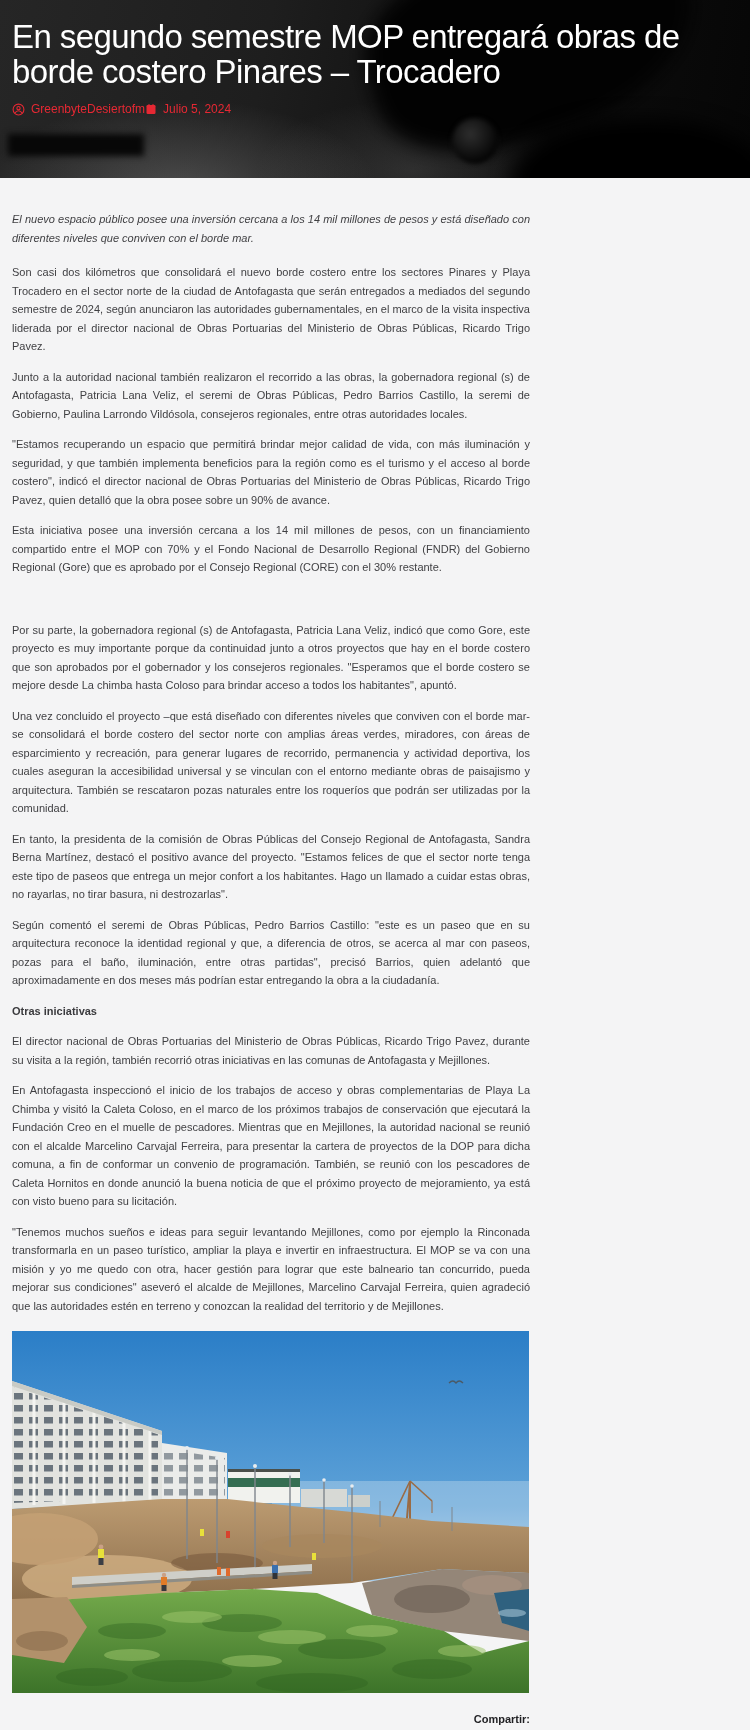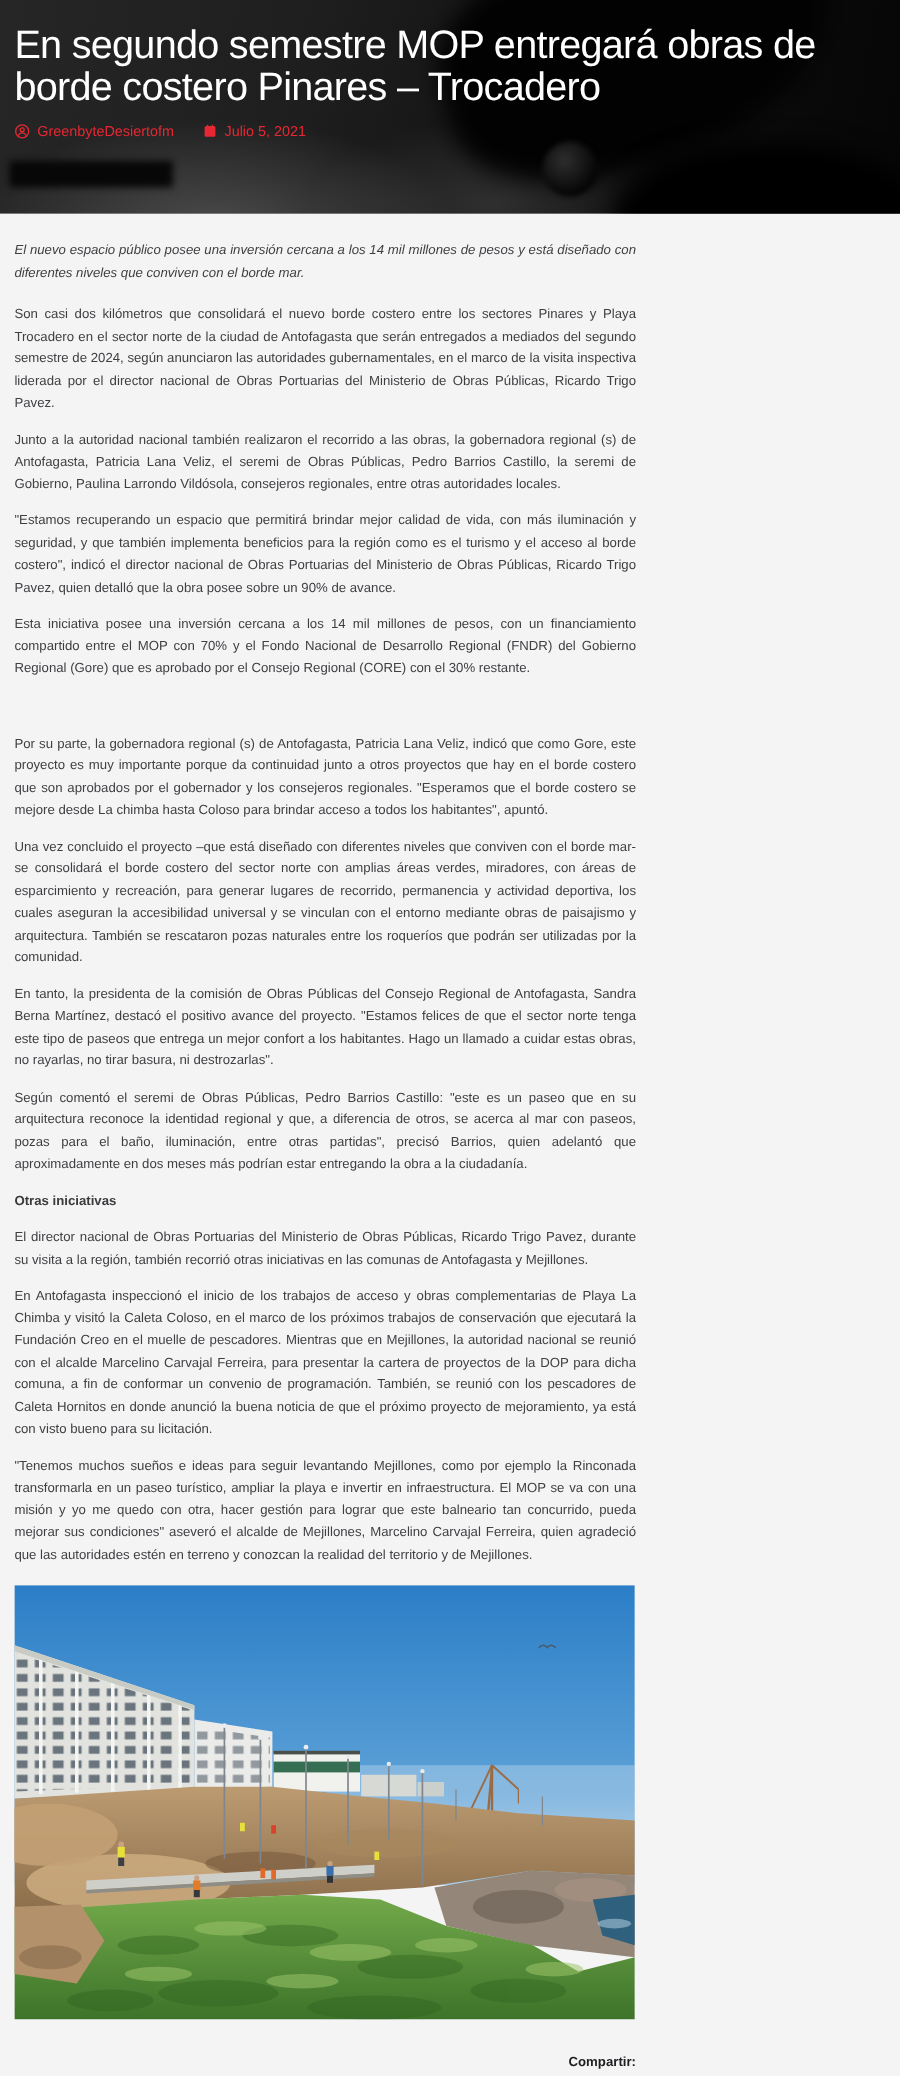--- a/index.html
+++ b/index.html
@@ -31,29 +31,29 @@
   }
   .hero .desk-bar{
     position:absolute;left:8px;top:134px;width:136px;height:22px;background:#070707;filter:blur(3px);
   }
   .hero-inner{position:relative;z-index:2;padding:20px 12px 0 12px;}
   .hero h1{
     margin:0;color:#ffffff;font-size:33px;line-height:1.05;font-weight:500;
     letter-spacing:-0.6px;max-width:710px;
   }
   .meta{
-    margin-top:13px;display:flex;align-items:center;gap:24px;
+    margin-top:13px;display:flex;align-items:center;
     font-size:12px;font-weight:500;
   }
   .meta .meta-item{display:flex;align-items:center;gap:6px;text-decoration:none;cursor:pointer;}
   .meta svg{display:block;}
   
   .article{
     position:absolute;top:178px;left:12px;width:518px;
-    padding-top:22px;
+    padding-top:32px;
   }
   .para{
     margin:0 0 12px 0;font-size:11px;line-height:18.5px;text-align:justify;
     color:#3f3f42;
   }
   .para.lead{font-style:italic;margin-bottom:16px;}
   .para.gap-large{margin-top:44px;}
   .para.subheading{text-align:left;margin:4px 0 12px 0;color:#3a3a3d;font-weight:bold;}
   figure.photo{margin:16px 0 0 0;width:517px;height:362px;line-height:0;}
   figure.photo svg{display:block;}
@@ -81,21 +81,21 @@
         </svg>
         <span>GreenbyteDesiertofm</span>
       </span>
       <span class="meta-item" style="color:#e62833">
         <svg width="12" height="12" viewBox="0 0 24 24" fill="#e62833">
           <path d="M7 2h2v3H7zM15 2h2v3h-2z"></path>
           <rect x="3" y="4" width="18" height="18" rx="2.5"></rect>
           <rect x="5.5" y="9" width="13" height="11" fill="#1a1a1a" opacity="0"></rect>
           <path d="M3 8h18v2H3z" fill="#8f1118" opacity="0"></path>
         </svg>
-        <span>Julio 5, 2021</span>
+        <span>Julio 5, 2024</span>
       </span>
     </div>
   </div>
 </header>
 
 <main class="article">
 
 <p class="para lead">El nuevo espacio público posee una inversión cercana a los 14 mil millones de pesos y está diseñado con diferentes niveles que conviven con el borde mar.</p>
     <p class="para normal">Son casi dos kilómetros que consolidará el nuevo borde costero entre los sectores Pinares y Playa Trocadero en el sector norte de la ciudad de Antofagasta que serán entregados a mediados del segundo semestre de 2024, según anunciaron las autoridades gubernamentales, en el marco de la visita inspectiva liderada por el director nacional de Obras Portuarias del Ministerio de Obras Públicas, Ricardo Trigo Pavez.</p>
     <p class="para normal">Junto a la autoridad nacional también realizaron el recorrido a las obras, la gobernadora regional (s) de Antofagasta, Patricia Lana Veliz, el seremi de Obras Públicas, Pedro Barrios Castillo, la seremi de Gobierno, Paulina Larrondo Vildósola, consejeros regionales, entre otras autoridades locales.</p>

